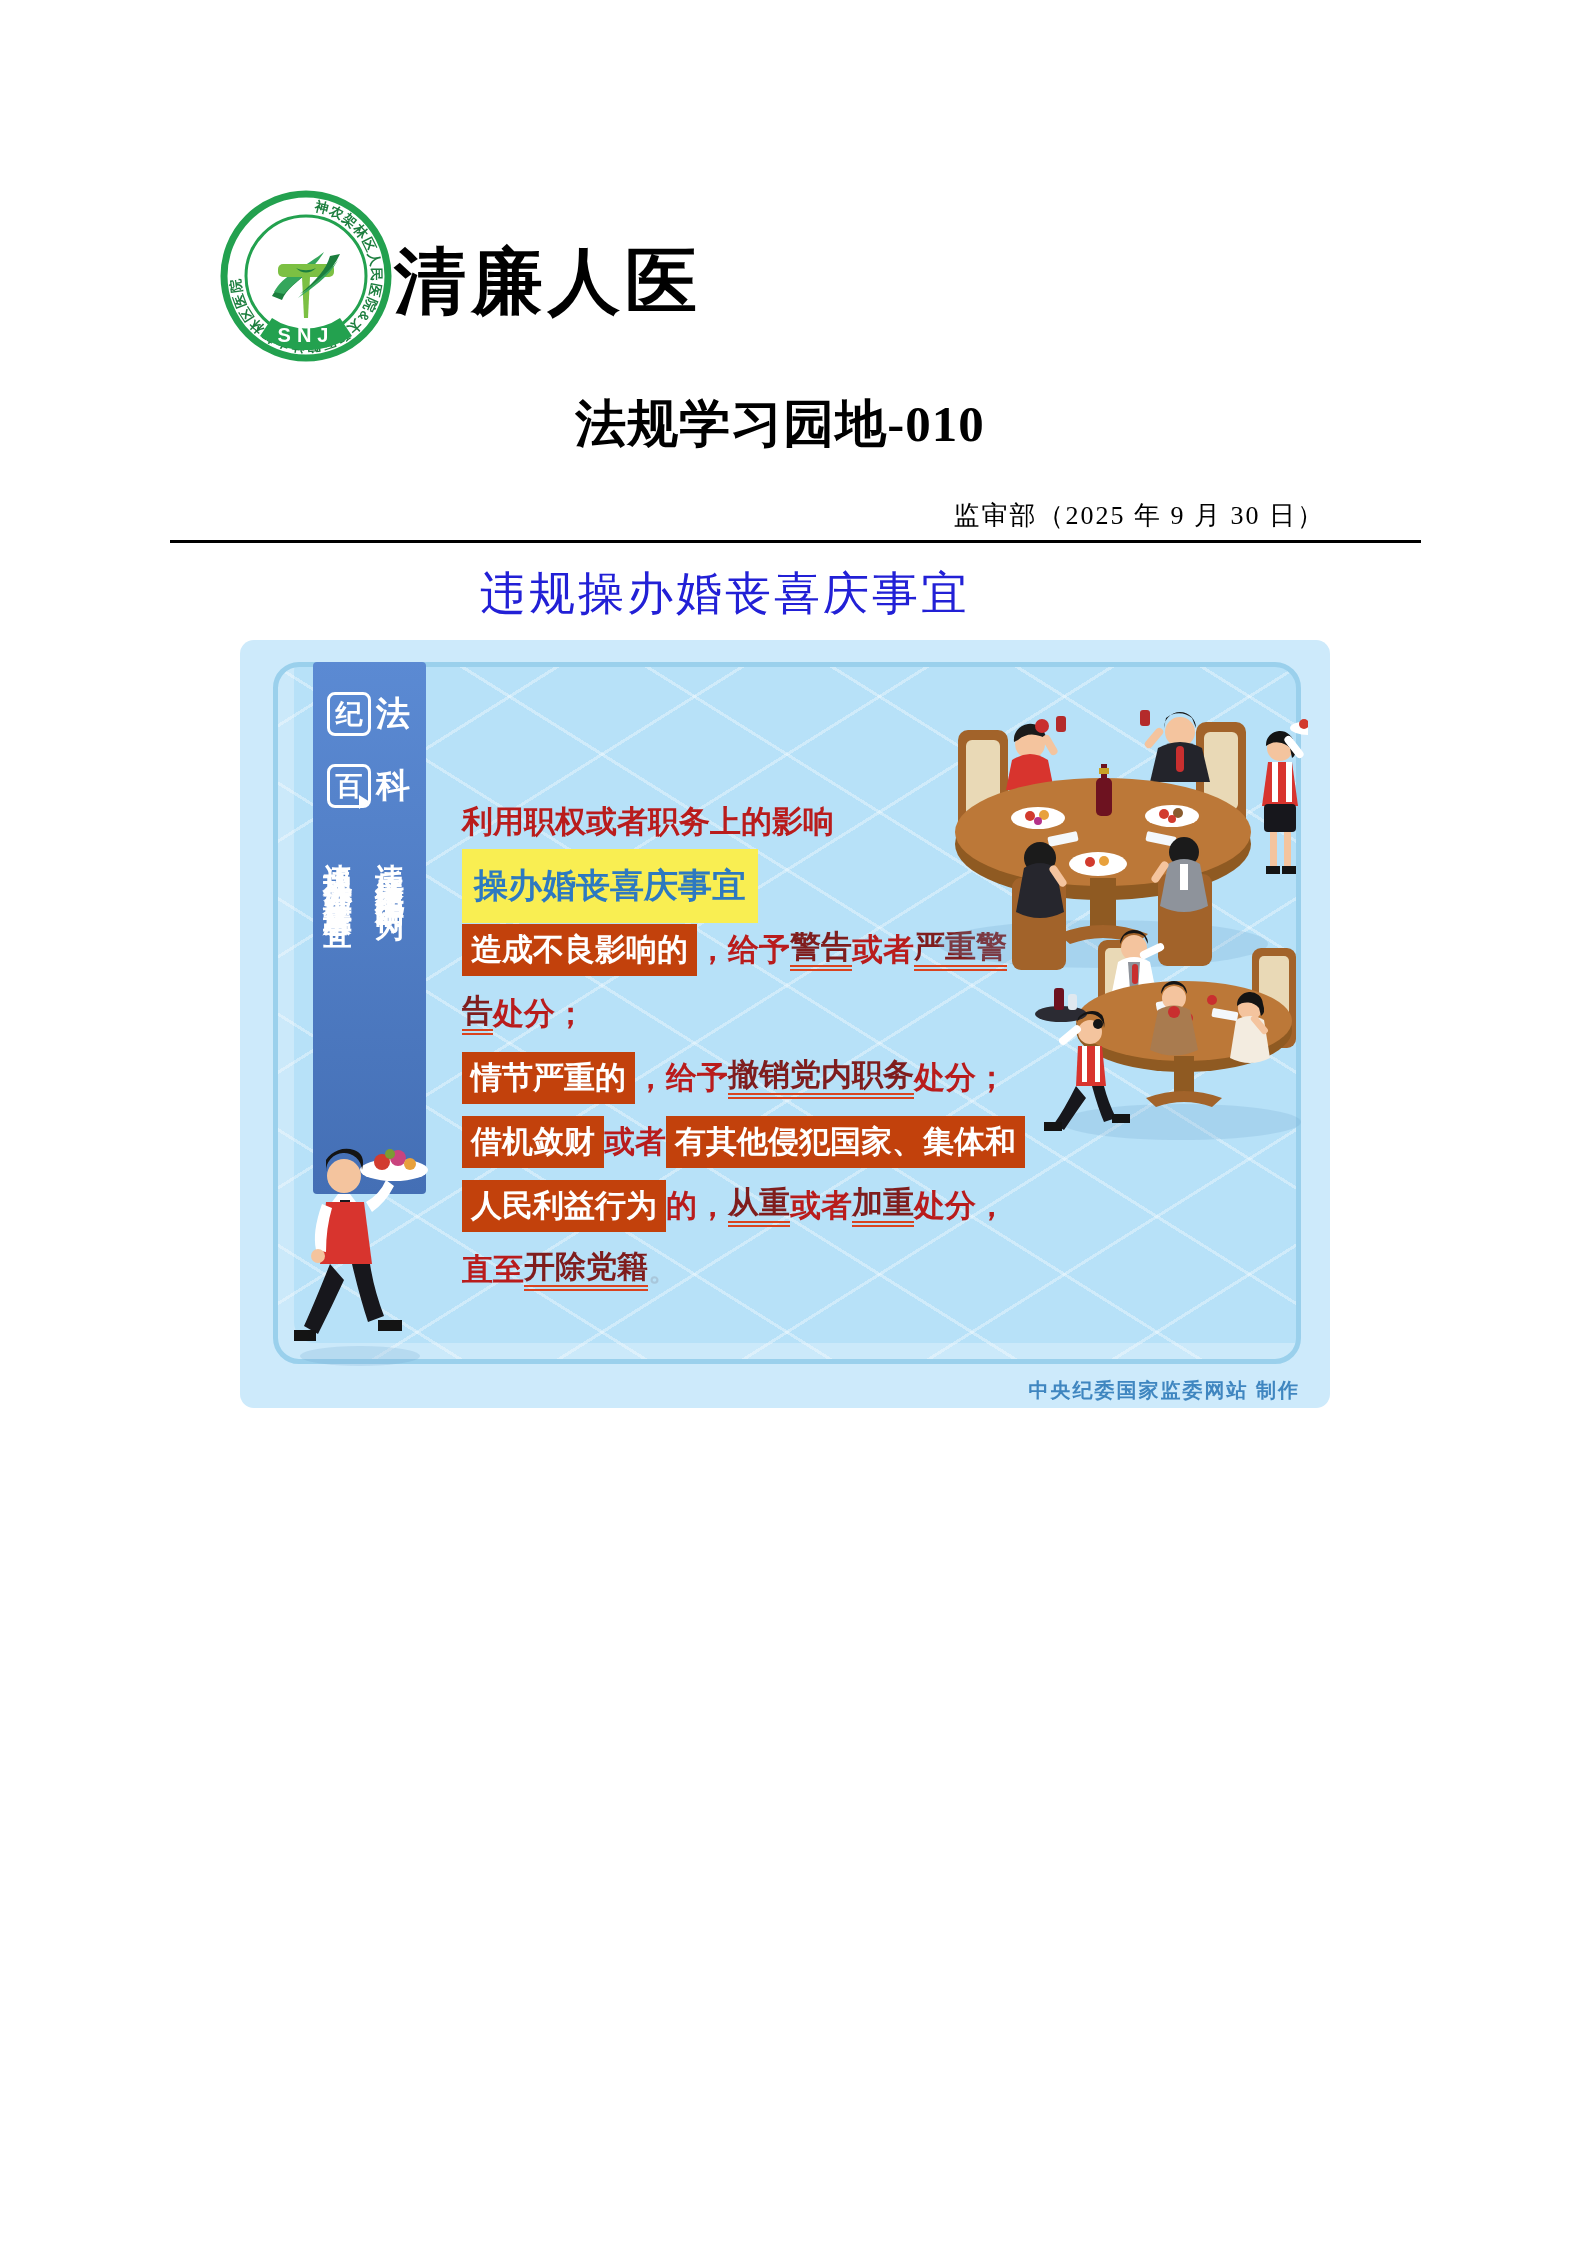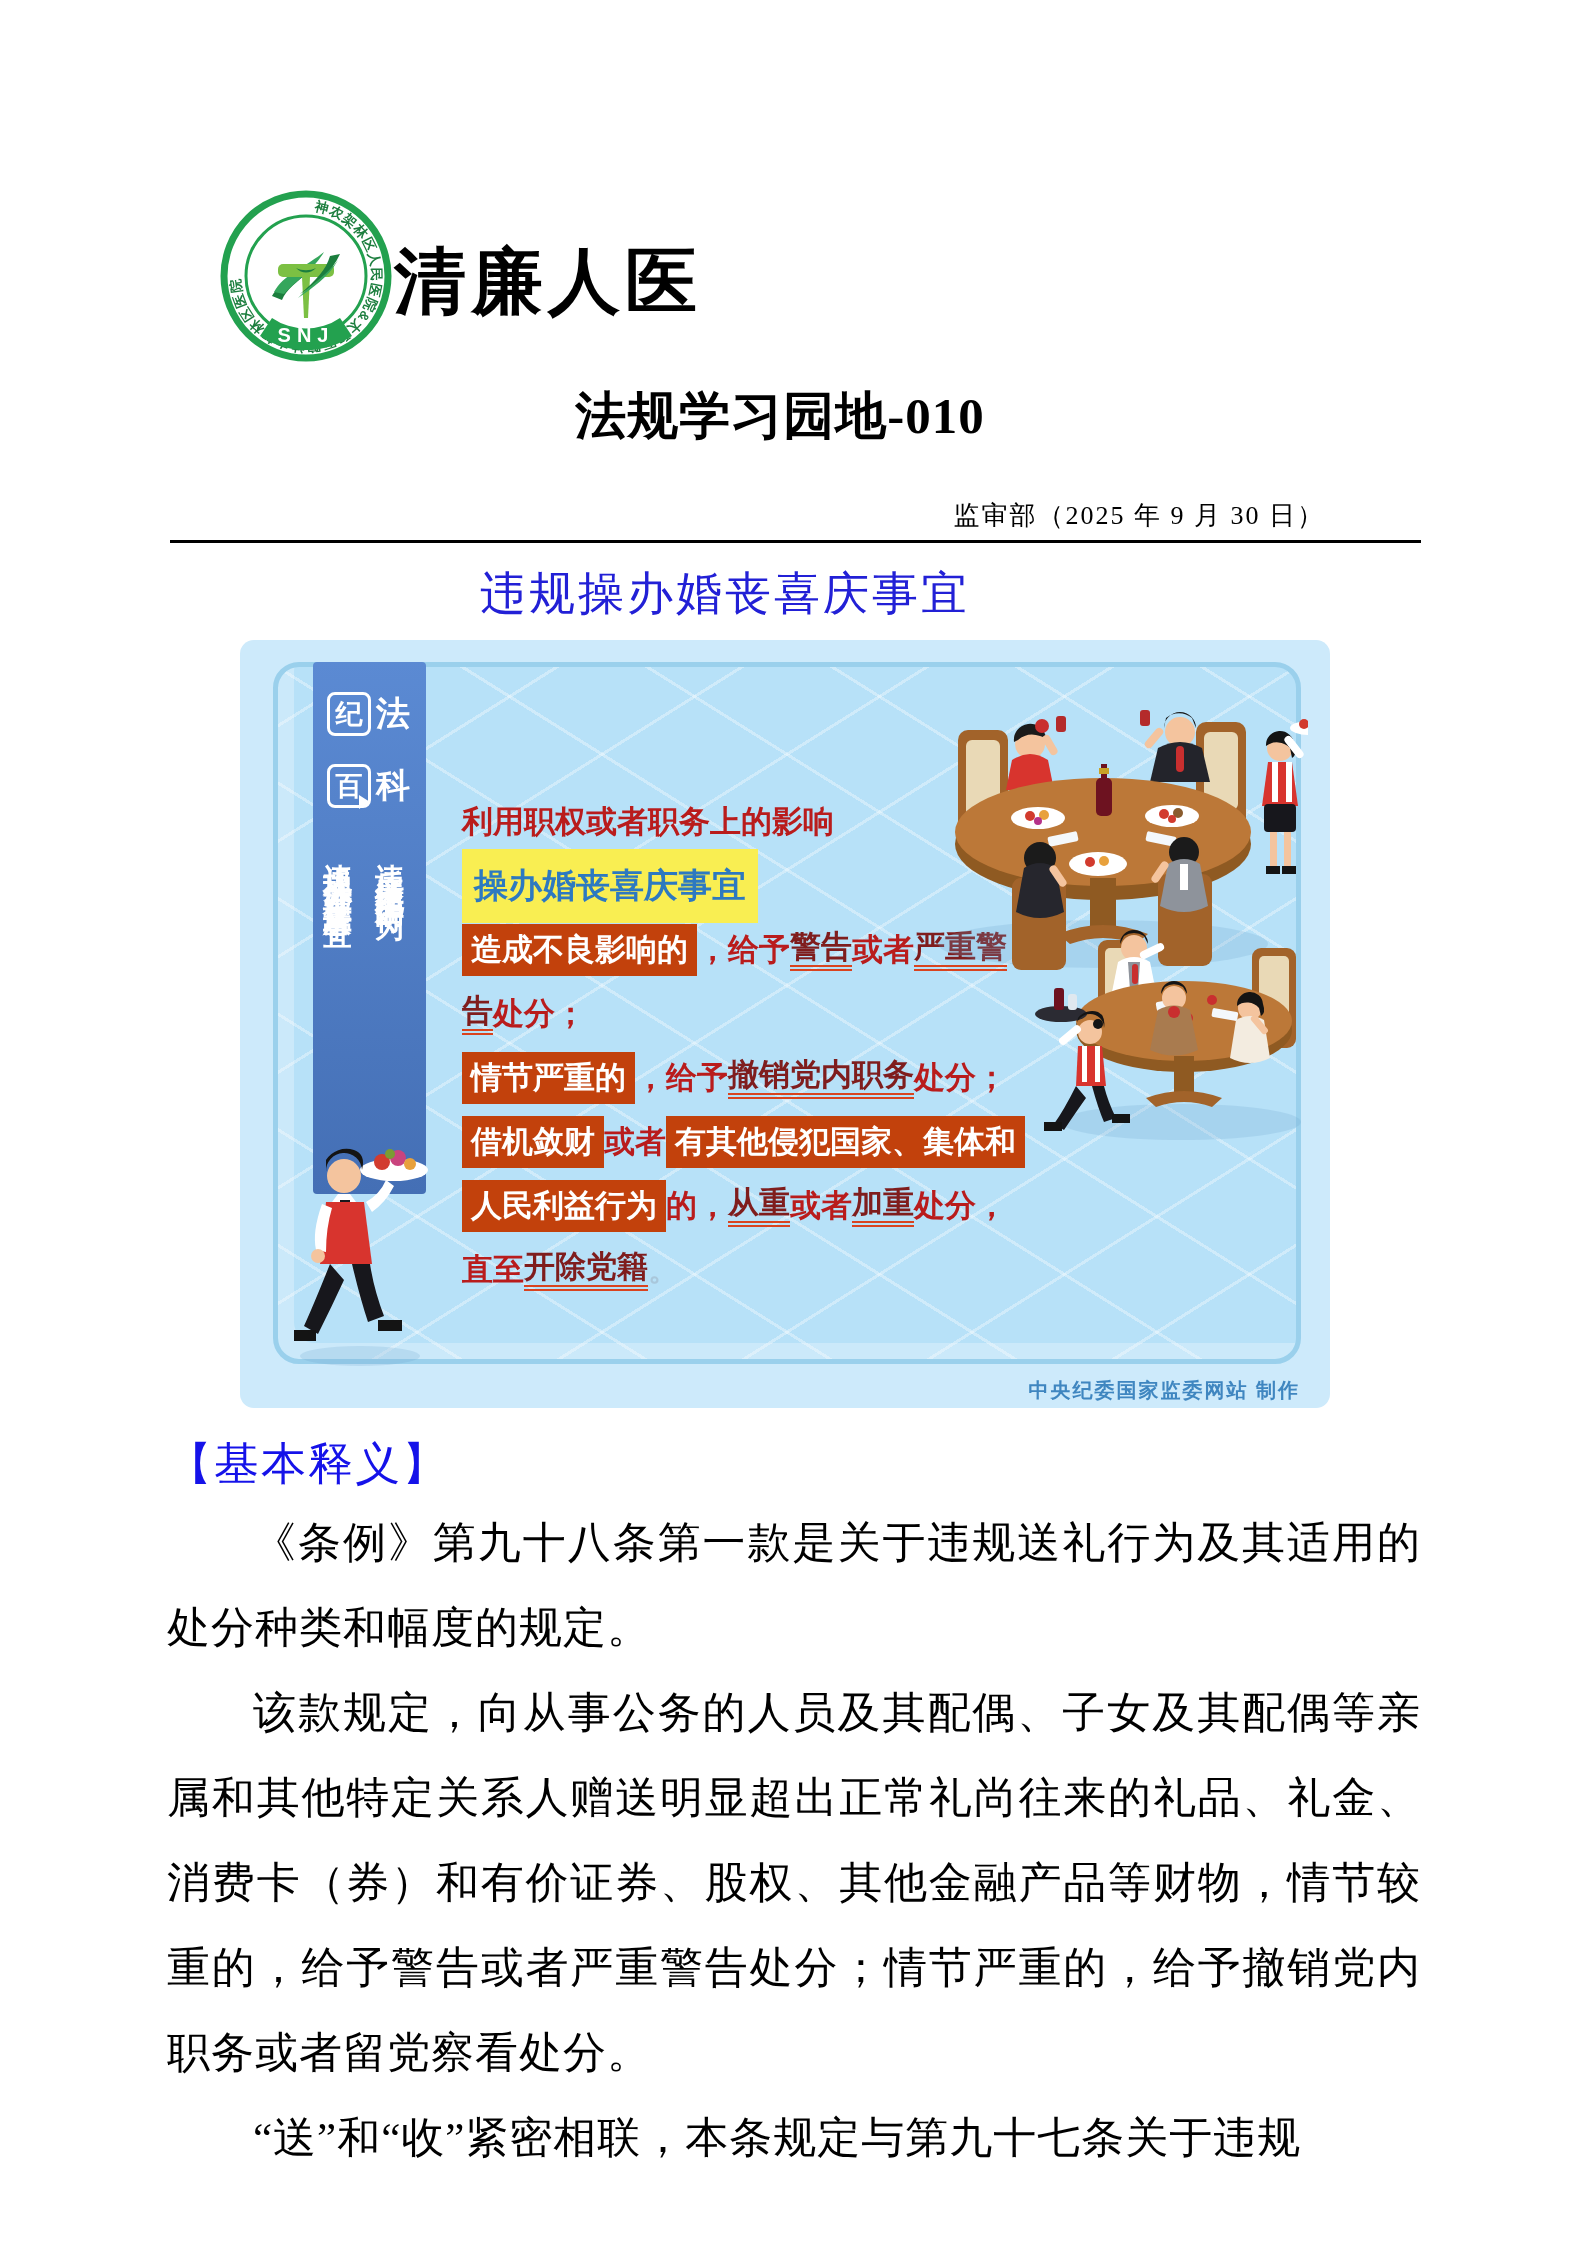--- a/index.html
+++ b/index.html
@@ -3,21 +3,21 @@
 <meta charset="utf-8">
 <style>
   html,body{margin:0;padding:0;background:#888;}
   .page{position:relative;width:1587px;height:2245px;background:#ffffff;margin:0 auto;
         font-family:"Liberation Serif","DejaVu Serif",serif;overflow:hidden;}
 
   
   .hosp-logo{position:absolute;left:220px;top:190px;width:172px;height:172px;}
   .brand{position:absolute;left:394px;top:234px;font-size:72px;font-weight:bold;
          letter-spacing:5px;color:#000;}
-  .doc-title{position:absolute;left:0;top:382px;width:1560px;text-align:center;
+  .doc-title{position:absolute;left:0;top:390px;width:1560px;text-align:center;
              font-size:51px;font-weight:bold;letter-spacing:1px;color:#000;}
   .byline{position:absolute;top:498px;right:262px;font-size:26px;color:#000;letter-spacing:2px;}
   .head-rule{position:absolute;left:170px;top:540px;width:1251px;height:3px;background:#000;}
   .blue-heading{position:absolute;left:0;top:563px;width:1450px;text-align:center;
                 font-size:46px;color:#2220d6;letter-spacing:3px;}
 
   
   .info{position:absolute;left:240px;top:640px;width:1090px;height:768px;
         background:#cdeafb;border-radius:14px;overflow:hidden;}
   .info-panel{position:absolute;left:33px;top:22px;width:1018px;height:692px;
@@ -315,22 +315,14 @@
       <circle cx="36" cy="138" r="7" fill="#f4c49e"></circle>
       <path d="M48 146 q-16 40 -26 62 l14 8 q14 -28 26 -54 Z" fill="#17171c"></path>
       <path d="M70 146 q8 34 16 58 l16 -6 q-10 -26 -14 -52 Z" fill="#17171c"></path>
       <path d="M12 212 h22 v11 h-22 Z" fill="#141414"></path>
       <path d="M96 202 h24 v11 h-24 Z" fill="#141414"></path>
     </svg>
 
     <div class="credit">中央纪委国家监委网站  制作</div>
   </div>
 
-  <div class="body-block">
-    <p class="section-label">【基本释义】</p>
-    <div>
-        <p class="body-para">《条例》第九十八条第一款是关于违规送礼行为及其适用的处分种类和幅度的规定。</p>
-        <p class="body-para">该款规定，向从事公务的人员及其配偶、子女及其配偶等亲属和其他特定关系人赠送明显超出正常礼尚往来的礼品、礼金、消费卡（券）和有价证券、股权、其他金融产品等财物，情节较重的，给予警告或者严重警告处分；情节严重的，给予撤销党内职务或者留党察看处分。</p>
-        <p class="body-para">“送”和“收”紧密相联，本条规定与第九十七条关于违规</p>
-      </div>
-  </div>
 
 </div>
 
 </body></html>

